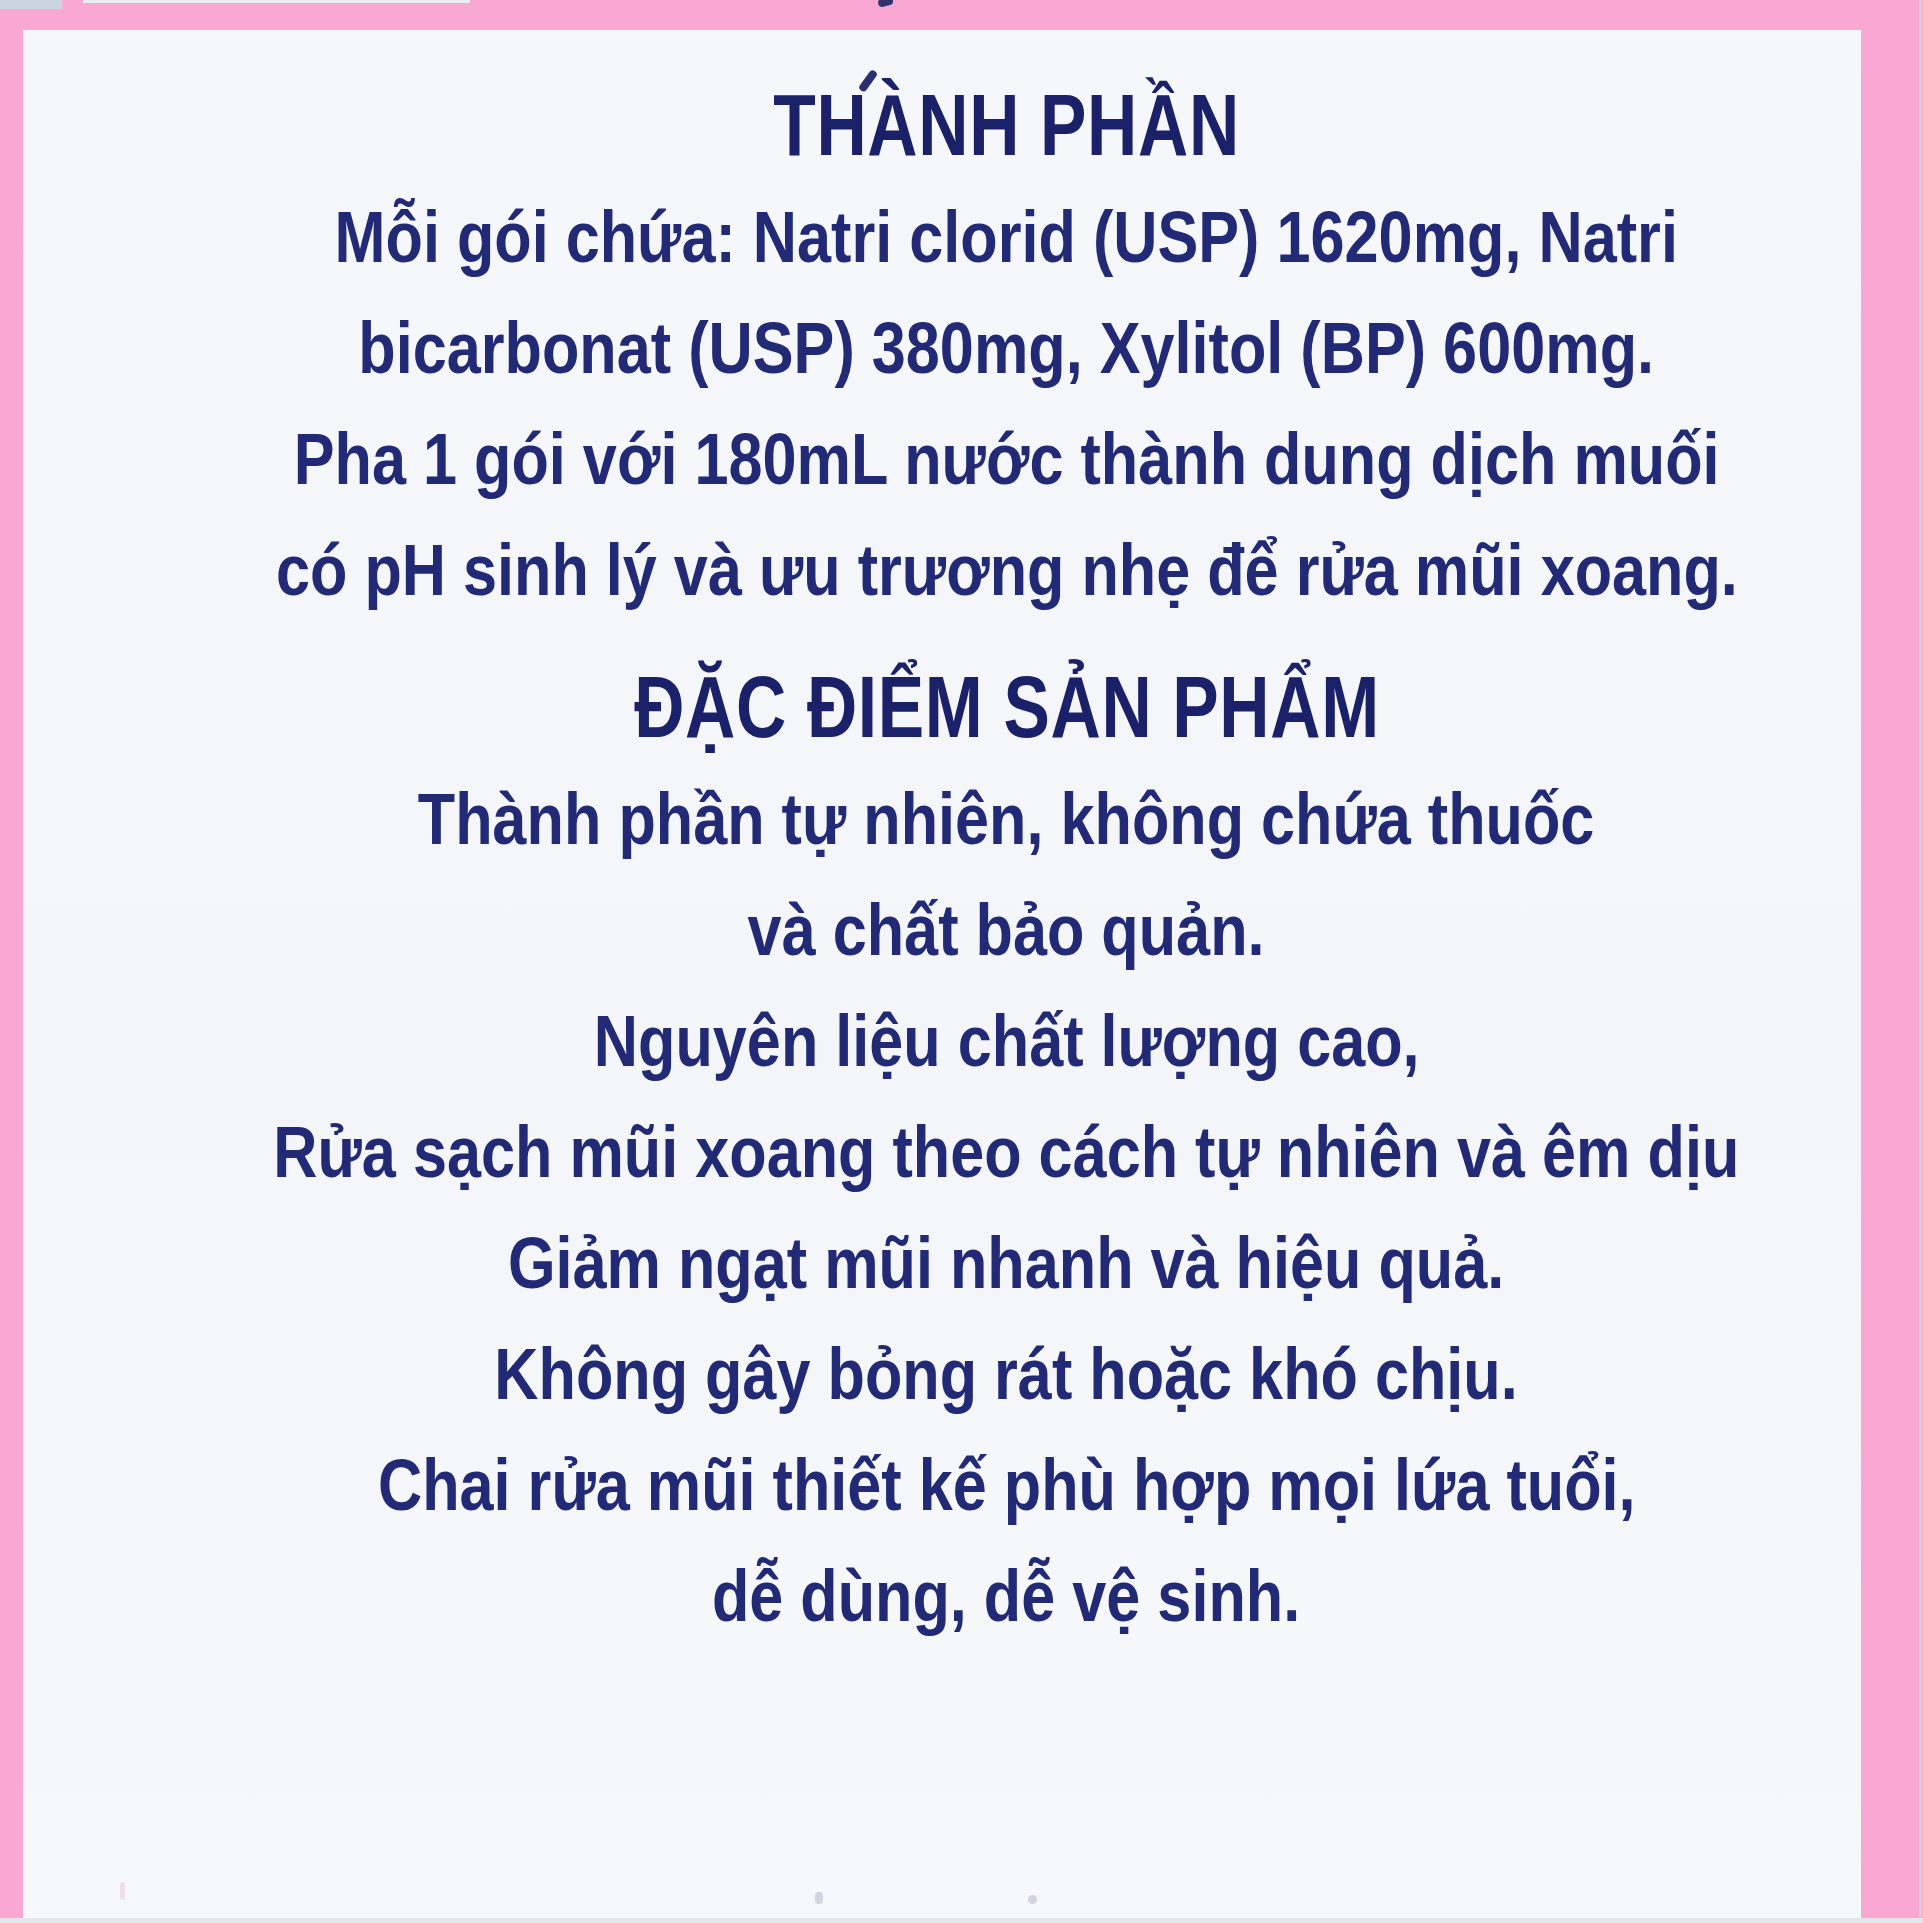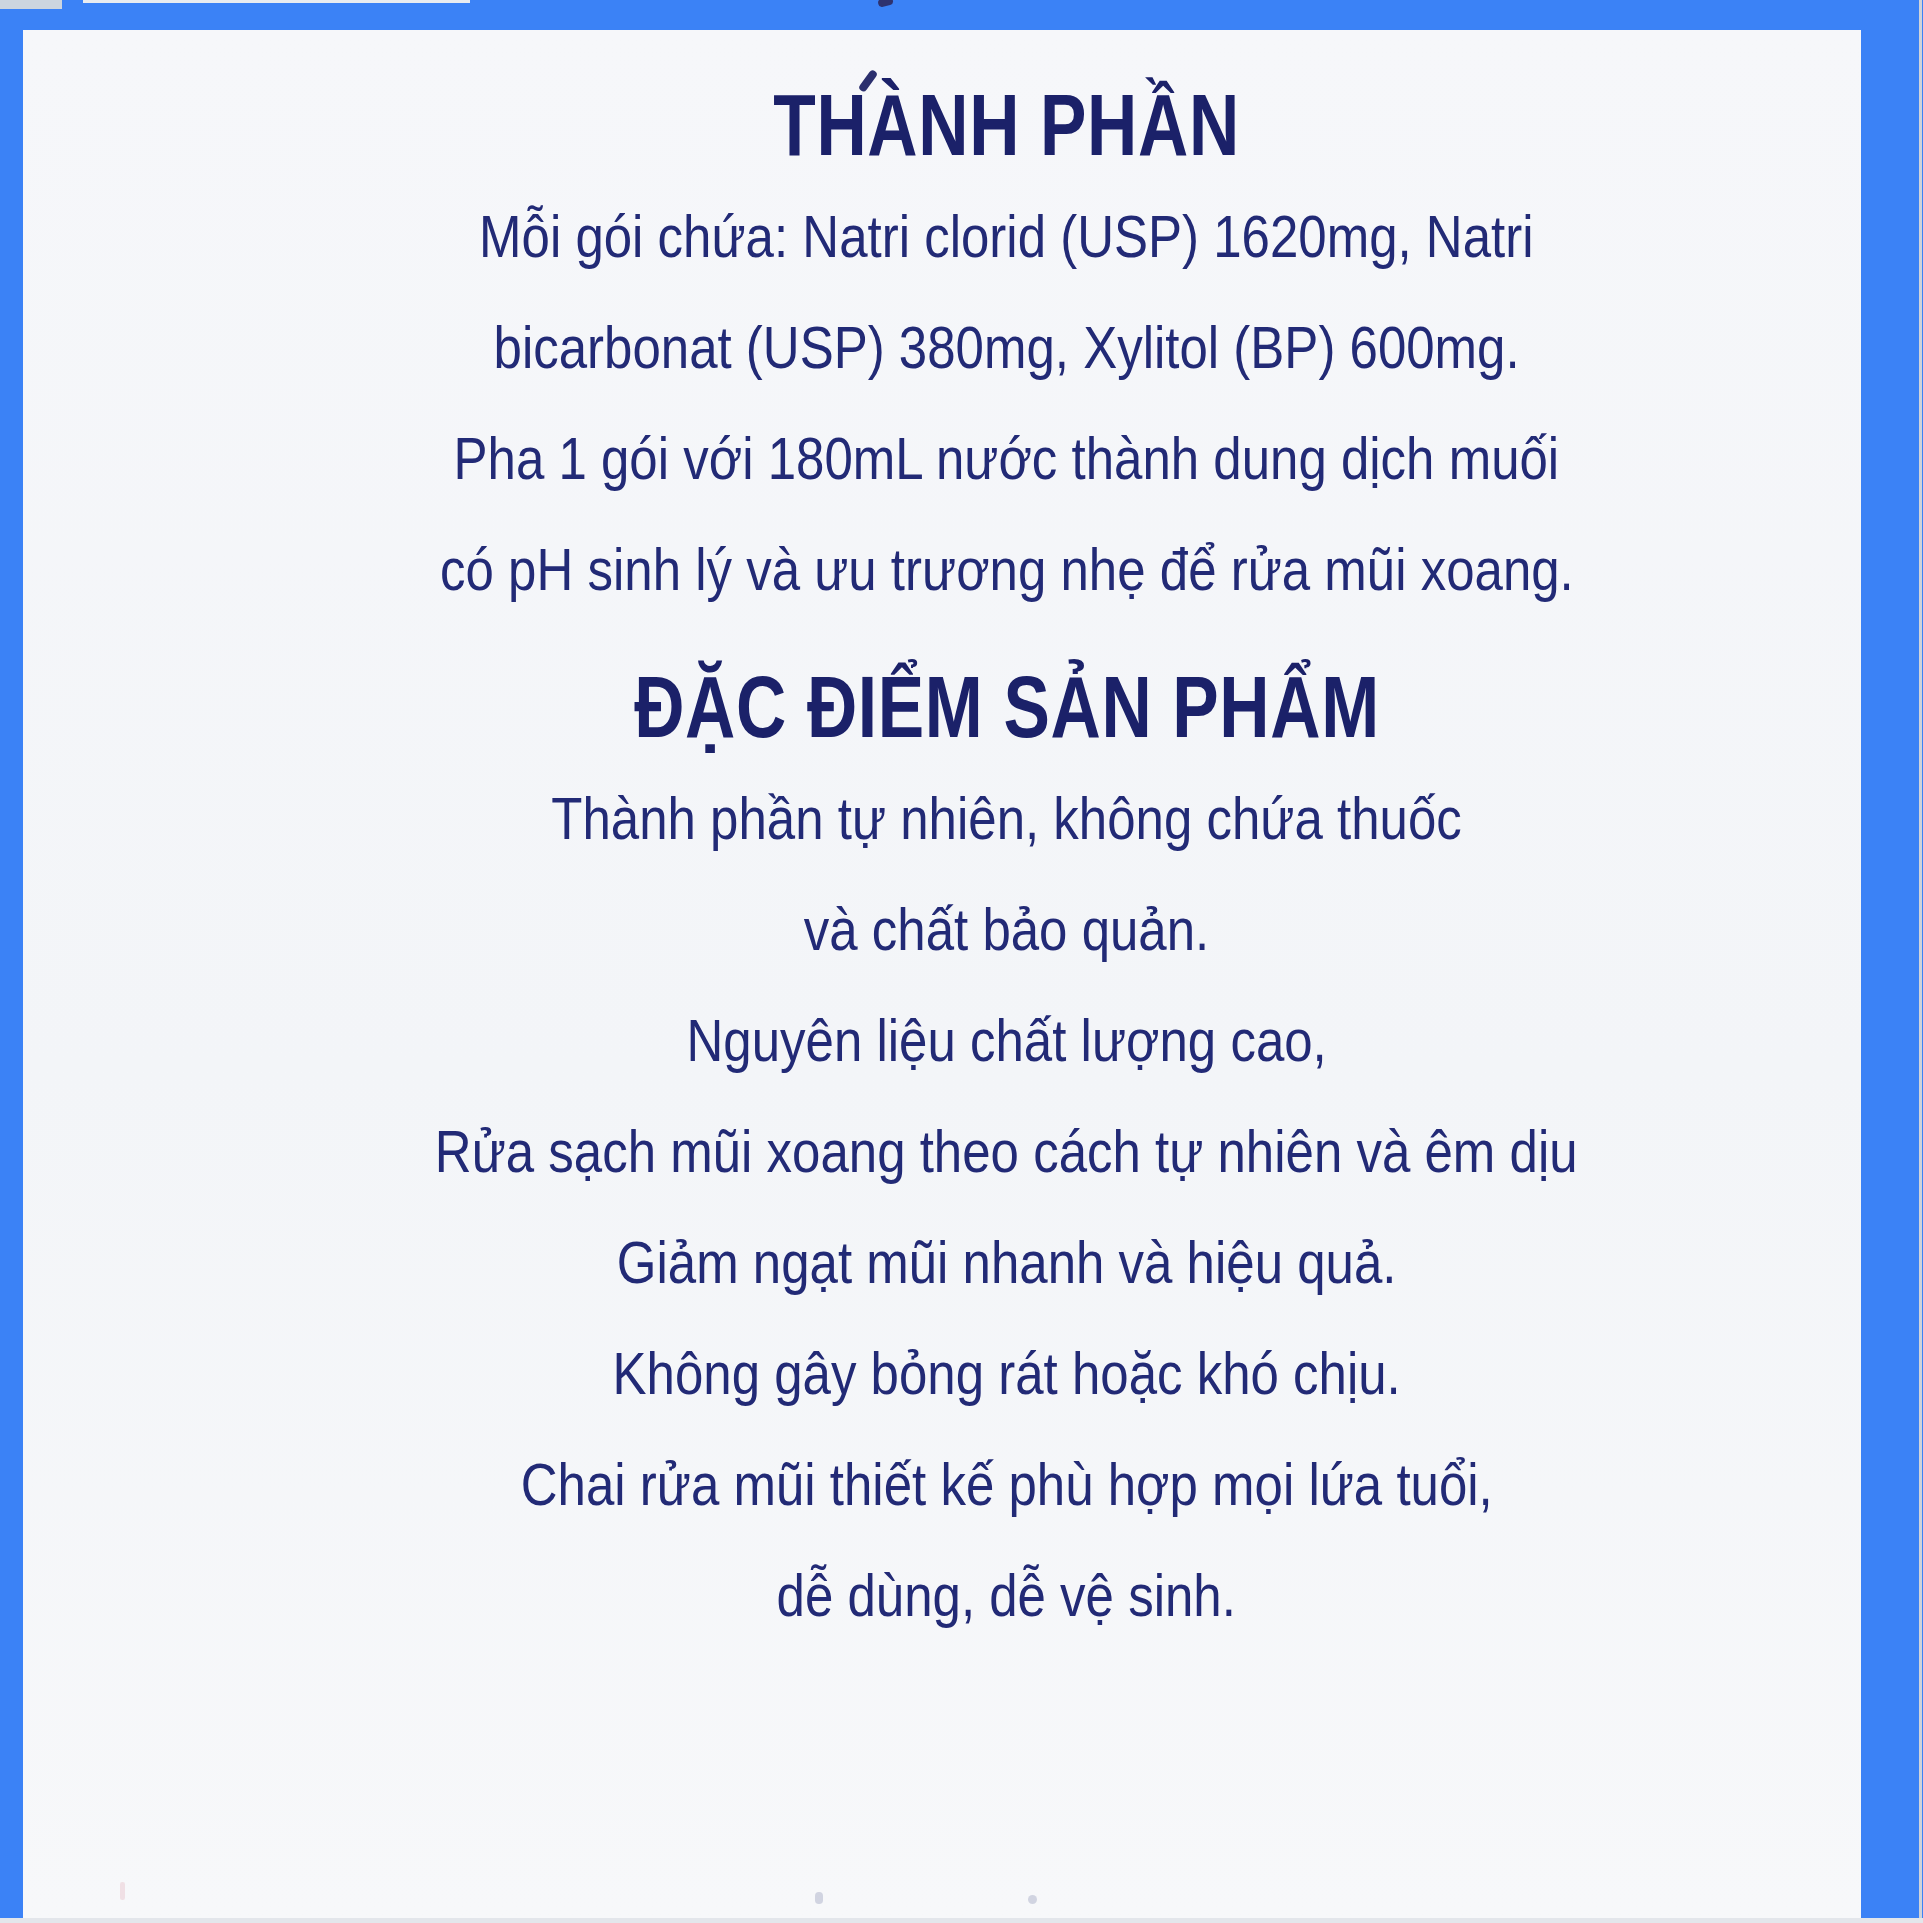--- a/index.html
+++ b/index.html
@@ -11,21 +11,21 @@
     padding: 0;
     width: 1924px;
     height: 1924px;
     background: #ffffff;
     overflow: hidden;
   }
   .page {
     position: relative;
     width: 1924px;
     height: 1924px;
-    background: #3b82f6;
+    background: #f9a8d4;
     font-family: "Liberation Sans", "DejaVu Sans", sans-serif;
   }
   
   .label-bg {
     position: absolute;
     left: 22.5px;
     top: 30px;
     width: 1838px;
     height: 1888px;
     background: linear-gradient(180deg, #f6f7fa 0%, #f3f5f8 55%, #f7f8fa 100%);
@@ -36,22 +36,22 @@
     top: 68px;
     width: 1773px;
   }
   .line {
     height: 111px;
     display: flex;
     align-items: center;
     justify-content: center;
     white-space: nowrap;
     color: var(--ink);
-    font-size: 60px;
-    font-weight: 400;
+    font-size: 72px;
+    font-weight: 700;
   }
   .line > span {
     display: inline-block;
     transform: scaleX(0.85);
     transform-origin: 50% 50%;
   }
   .heading {
     height: 113px;
     font-weight: bold;
     font-size: 87px;

